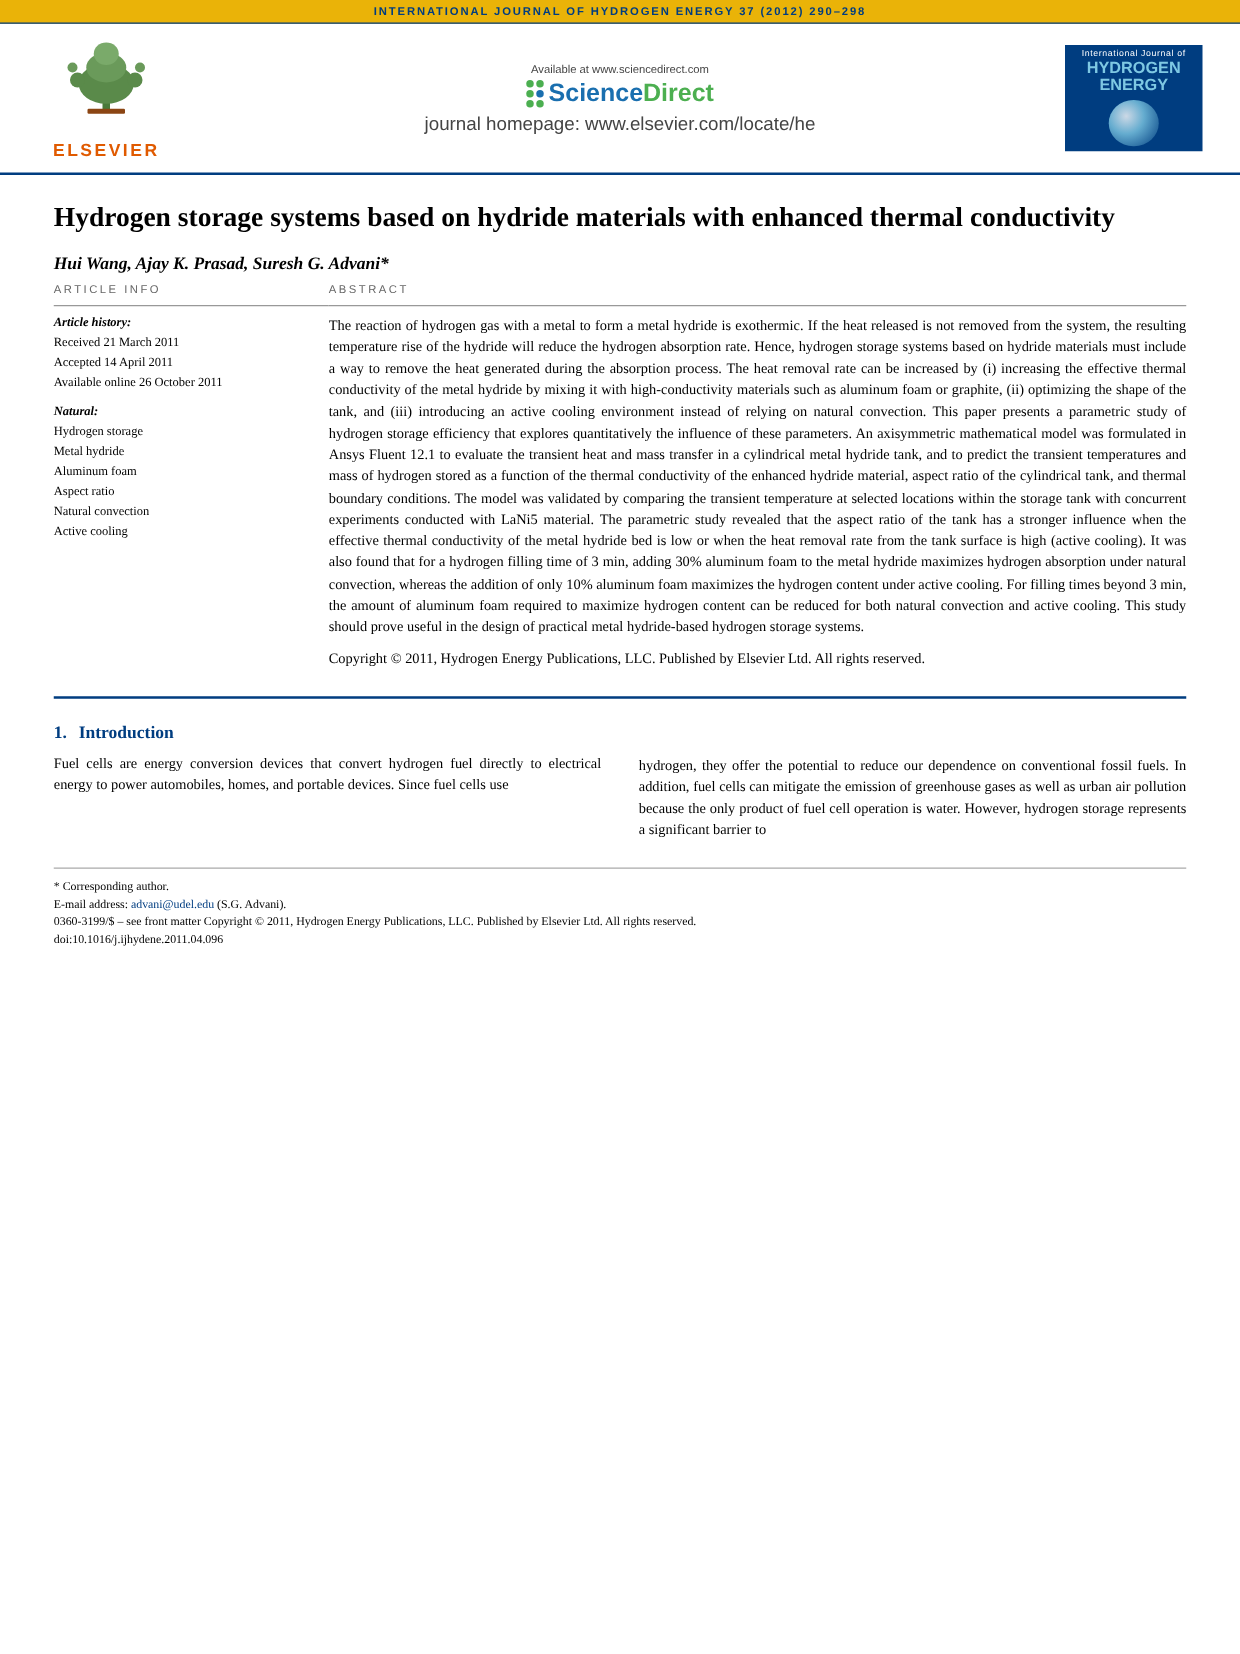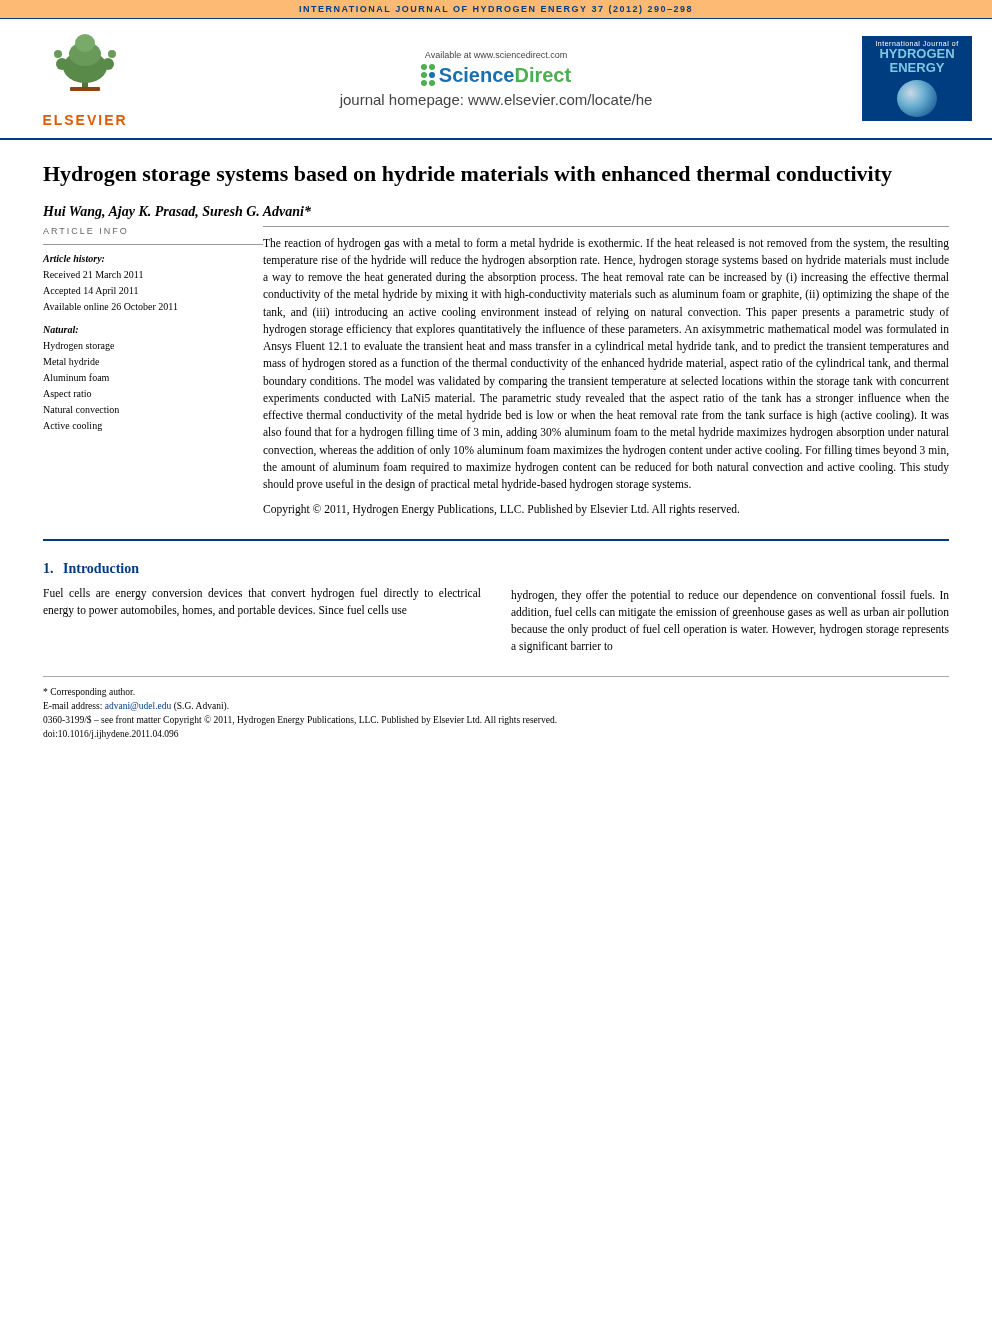--- a/index.html
+++ b/index.html
@@ -7,21 +7,21 @@
       background: #fff;
       font-family: "Times New Roman", Times, serif;
       font-size: 13px;
       color: #000;
       width: 992px;
       min-height: 1323px;
     }
 
     
     .top-bar {
-      background: #fdba74;
+      background: #eab308;
       border-bottom: 1px solid #003d80;
       text-align: center;
       padding: 4px 0;
       font-size: 9px;
       color: #003d80;
       letter-spacing: 1.5px;
       font-family: Arial, sans-serif;
       font-weight: bold;
     }
 
@@ -36,21 +36,21 @@
     .header-left {
       width: 130px;
     }
     .header-center {
       flex: 1;
       text-align: center;
     }
     .header-right {
       width: 130px;
       display: flex;
-      justify-content: flex-end;
+      justify-content: center;
     }
 
     
     .elsevier-logo {
       display: flex;
       flex-direction: column;
       align-items: center;
     }
     .elsevier-tree {
       width: 90px;
@@ -370,20 +370,21 @@
       <div class="keywords-label">Natural:</div>
       <div class="keyword-item">Hydrogen storage</div>
       <div class="keyword-item">Metal hydride</div>
       <div class="keyword-item">Aluminum foam</div>
       <div class="keyword-item">Aspect ratio</div>
       <div class="keyword-item">Natural convection</div>
       <div class="keyword-item">Active cooling</div>
     </div>
 
     <div class="right-col">
+      <div class="section-heading">ABSTRACT</div>
       <hr class="divider-line">
       <p class="abstract-text">The reaction of hydrogen gas with a metal to form a metal hydride is exothermic. If the heat released is not removed from the system, the resulting temperature rise of the hydride will reduce the hydrogen absorption rate. Hence, hydrogen storage systems based on hydride materials must include a way to remove the heat generated during the absorption process. The heat removal rate can be increased by (i) increasing the effective thermal conductivity of the metal hydride by mixing it with high-conductivity materials such as aluminum foam or graphite, (ii) optimizing the shape of the tank, and (iii) introducing an active cooling environment instead of relying on natural convection. This paper presents a parametric study of hydrogen storage efficiency that explores quantitatively the influence of these parameters. An axisymmetric mathematical model was formulated in Ansys Fluent 12.1 to evaluate the transient heat and mass transfer in a cylindrical metal hydride tank, and to predict the transient temperatures and mass of hydrogen stored as a function of the thermal conductivity of the enhanced hydride material, aspect ratio of the cylindrical tank, and thermal boundary conditions. The model was validated by comparing the transient temperature at selected locations within the storage tank with concurrent experiments conducted with LaNi5 material. The parametric study revealed that the aspect ratio of the tank has a stronger influence when the effective thermal conductivity of the metal hydride bed is low or when the heat removal rate from the tank surface is high (active cooling). It was also found that for a hydrogen filling time of 3 min, adding 30% aluminum foam to the metal hydride maximizes hydrogen absorption under natural convection, whereas the addition of only 10% aluminum foam maximizes the hydrogen content under active cooling. For filling times beyond 3 min, the amount of aluminum foam required to maximize hydrogen content can be reduced for both natural convection and active cooling. This study should prove useful in the design of practical metal hydride-based hydrogen storage systems.</p>
       <p class="abstract-text" style="margin-top:8px;">Copyright © 2011, Hydrogen Energy Publications, LLC. Published by Elsevier Ltd. All rights reserved.</p>
     </div>
   </div>
 
   <hr class="section-divider">
 
   <div class="intro-section">
     <div class="intro-left">

